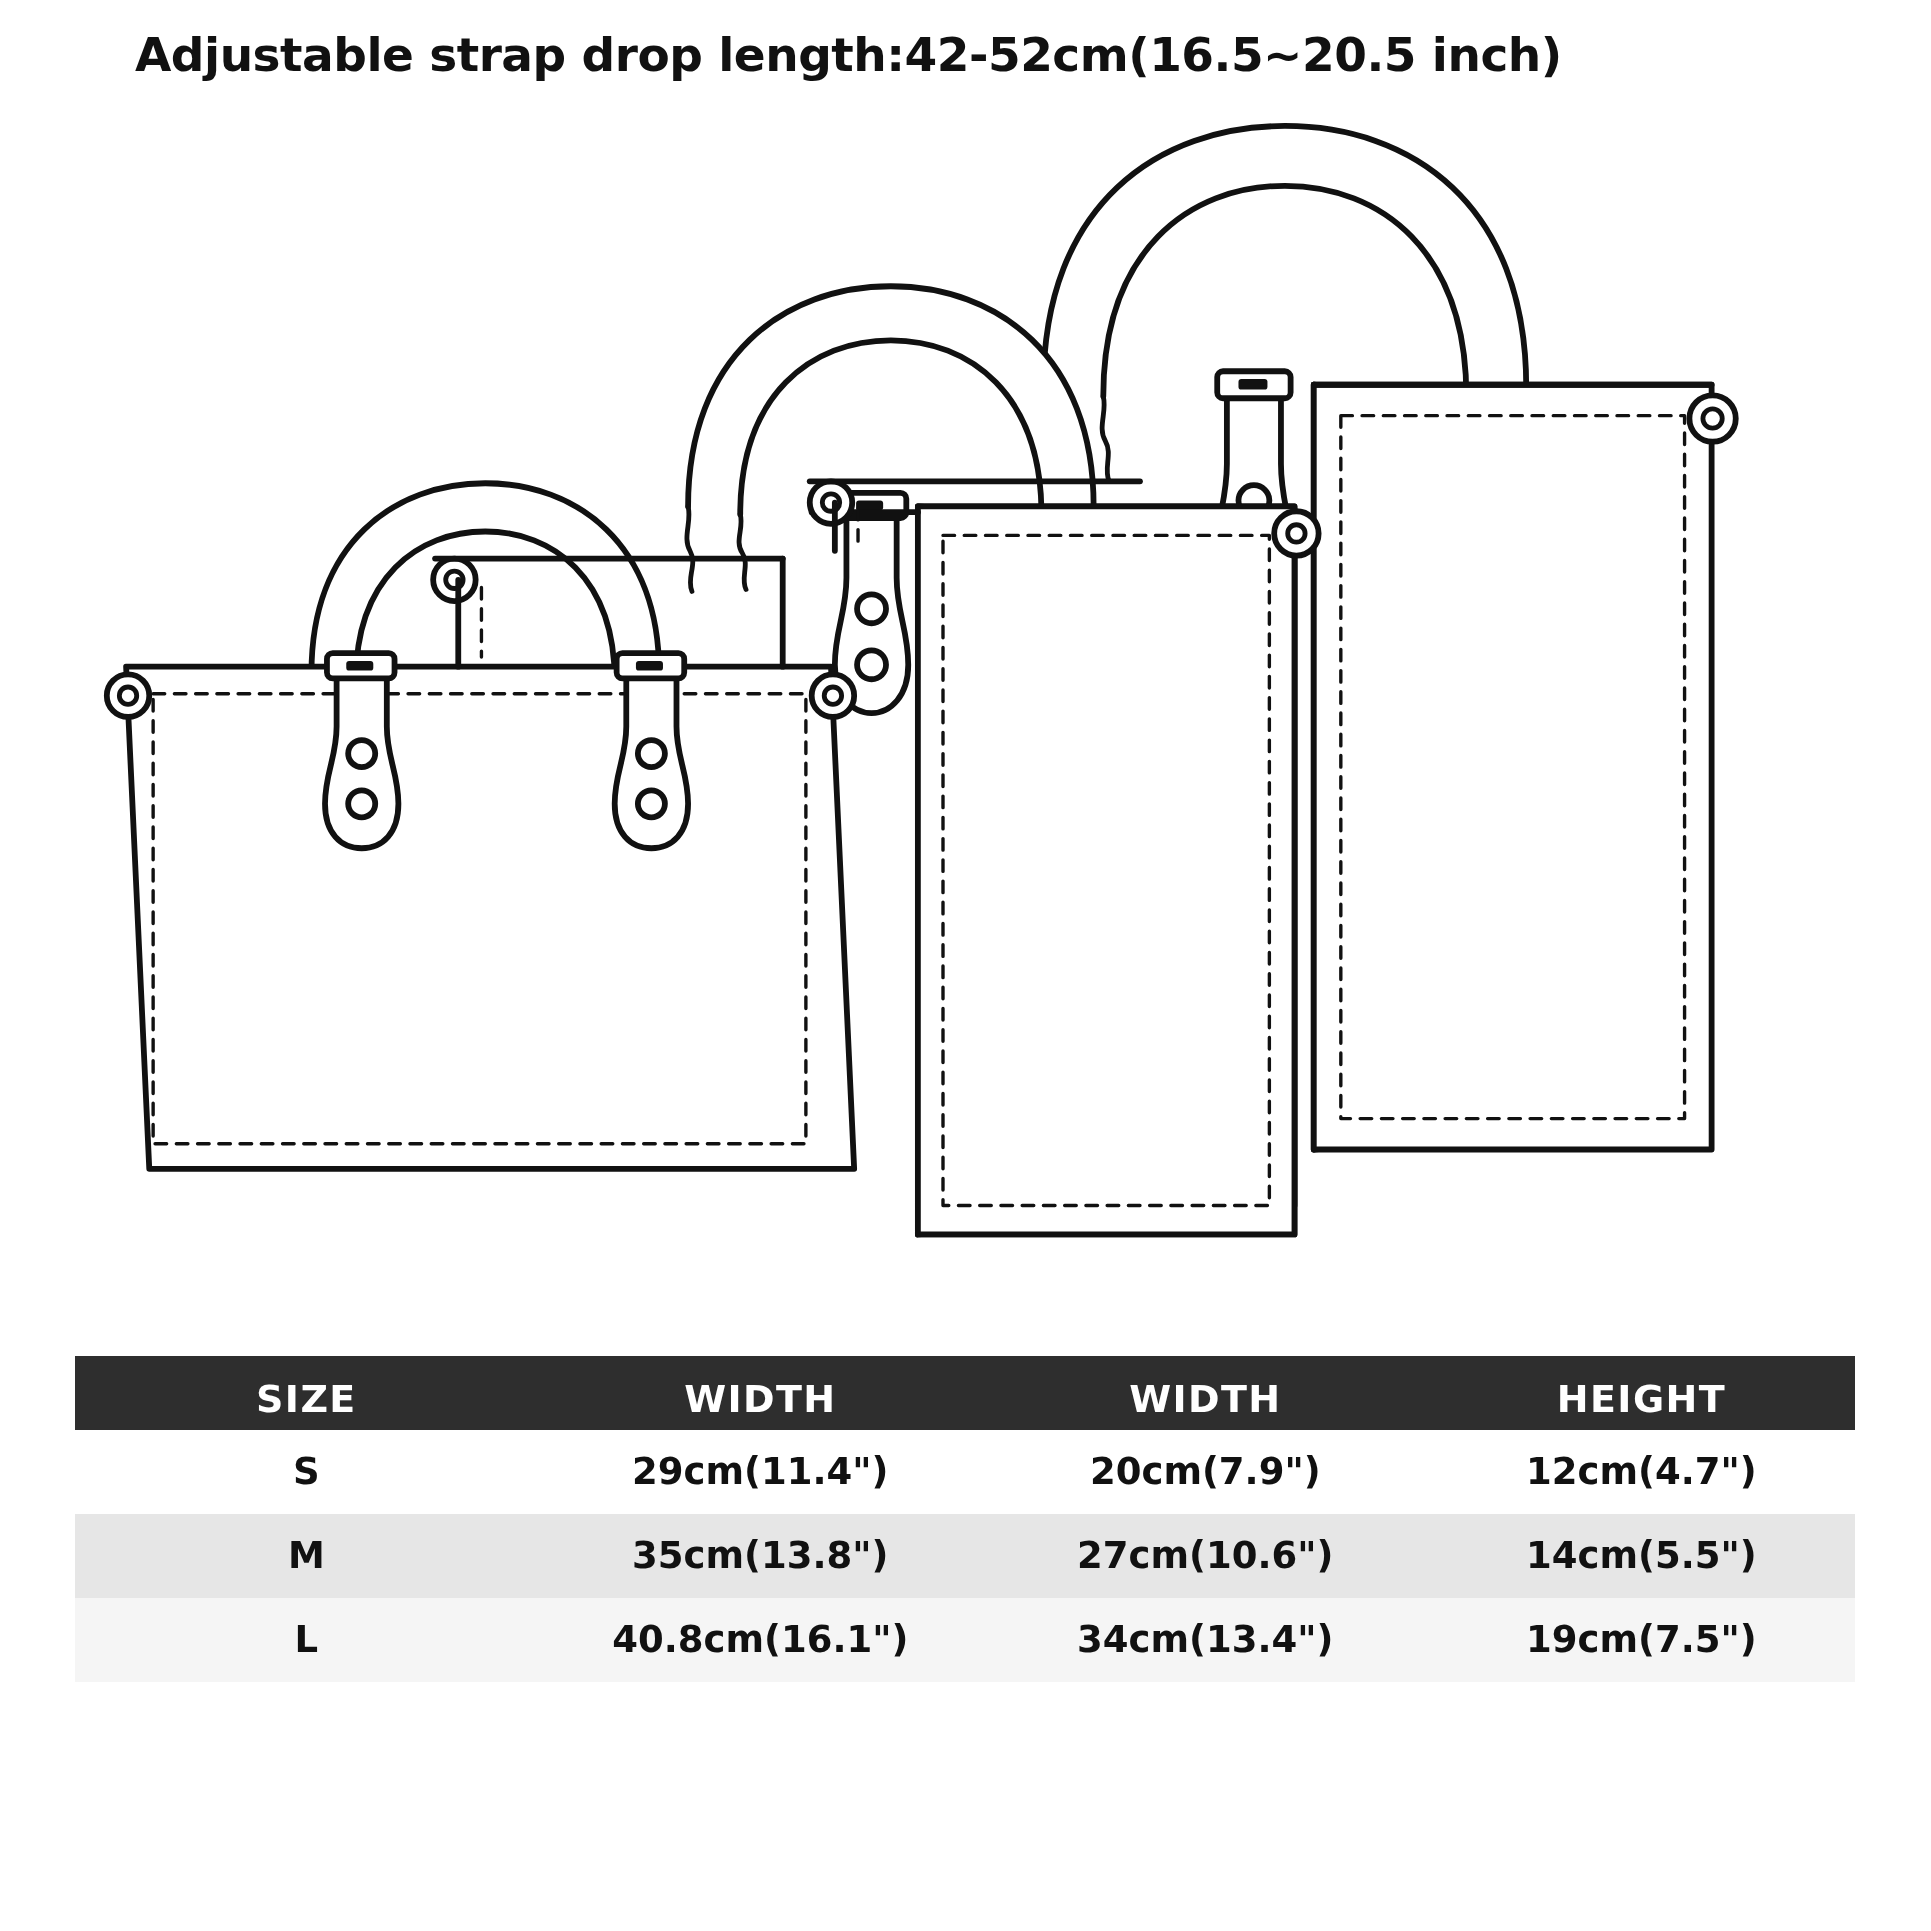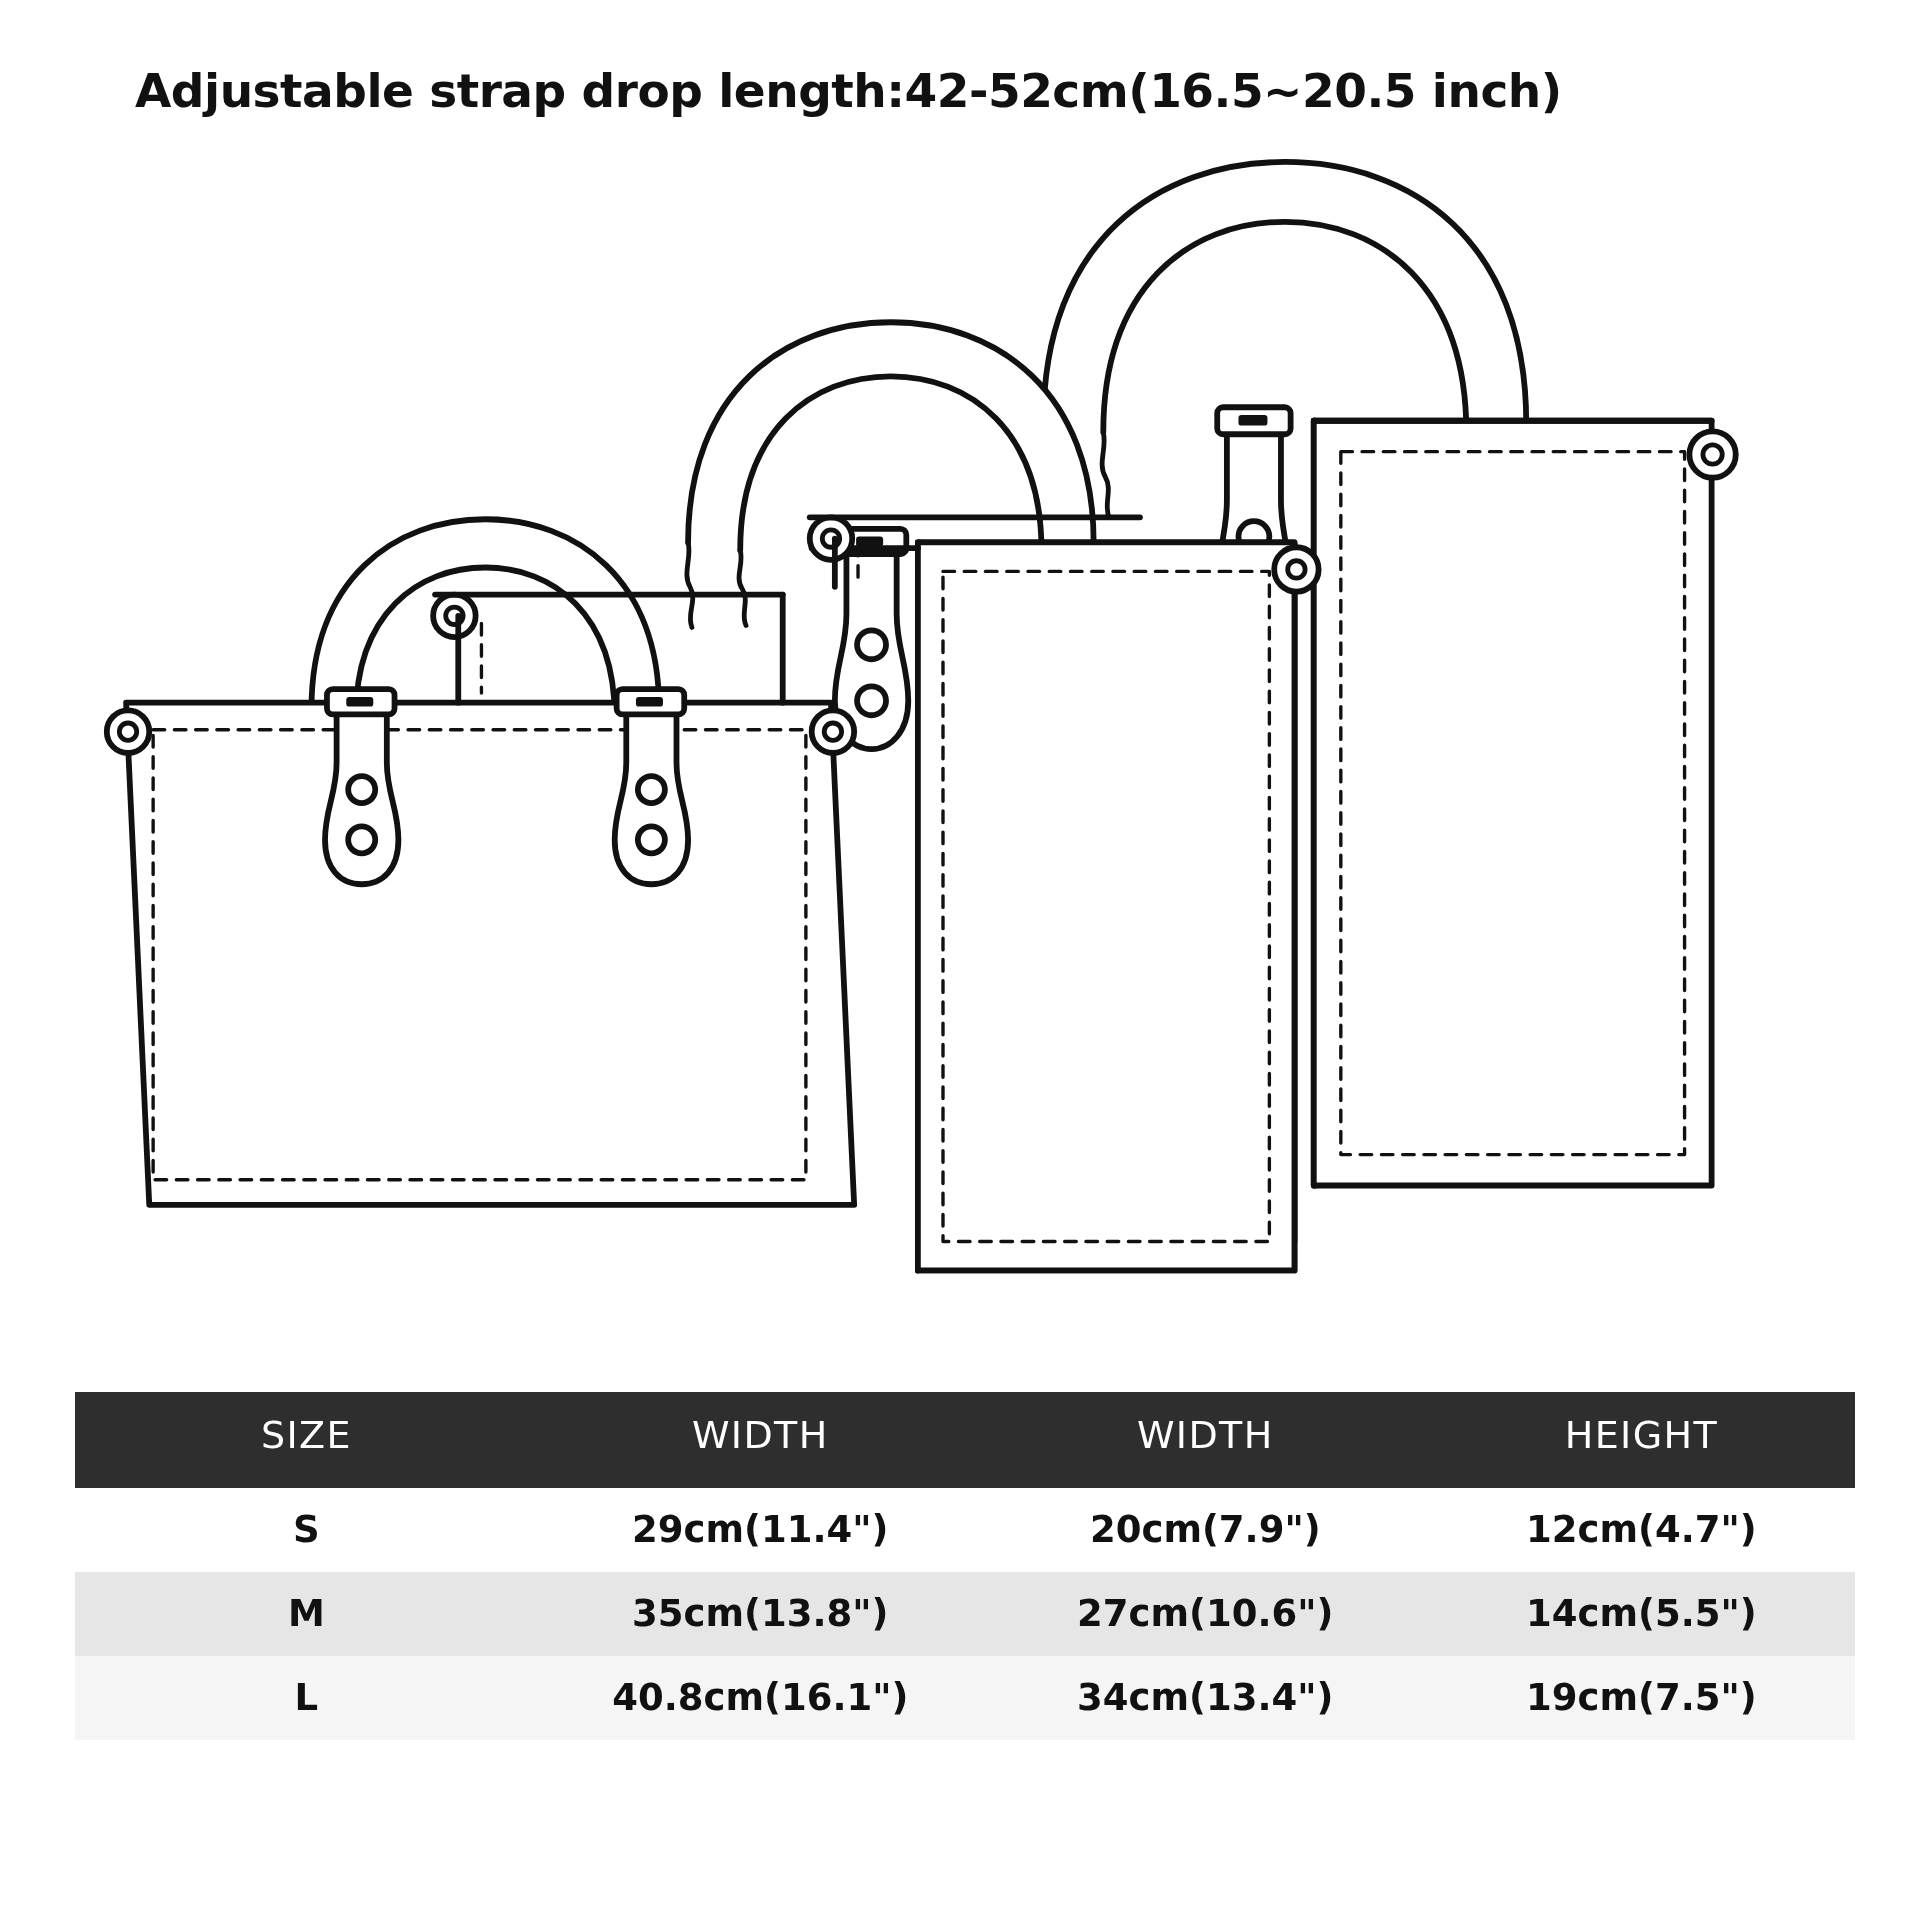--- a/index.html
+++ b/index.html
@@ -13,21 +13,20 @@
     font-family: "DejaVu Sans", sans-serif;
     color: #111111;
     overflow: hidden;
     position: relative;
   }
   .page {
     position: relative;
     width: 1931px;
     height: 1575px;
     box-sizing: border-box;
-    margin-top: 36px;
   }
   .title {
     position: absolute;
     left: 135px;
     top: 27px;
     font-size: 47px;
     font-weight: 700;
     letter-spacing: -0.5px;
     color: #111111;
     white-space: nowrap;
@@ -54,23 +53,23 @@
     table-layout: fixed;
   }
   .size-table th, .size-table td {
     text-align: center;
     font-family: "DejaVu Sans", sans-serif;
   }
   .size-table thead th {
     background: #2e2e2e;
     color: #ffffff;
     font-size: 38px;
-    font-weight: 400;
+    font-weight: 700;
     letter-spacing: 1.4px;
-    padding: 21px 0 31px 0;
+    padding: 21px 0 9px 0;
   }
   .size-table tbody td {
     font-size: 37px;
     font-weight: 700;
     color: #111111;
     padding: 20px 0 21px 0;
   }
   .row-odd td { background: #ffffff; }
   .row-even td { background: #e6e6e6; }
   .row-last td { background: #f5f5f5; }

